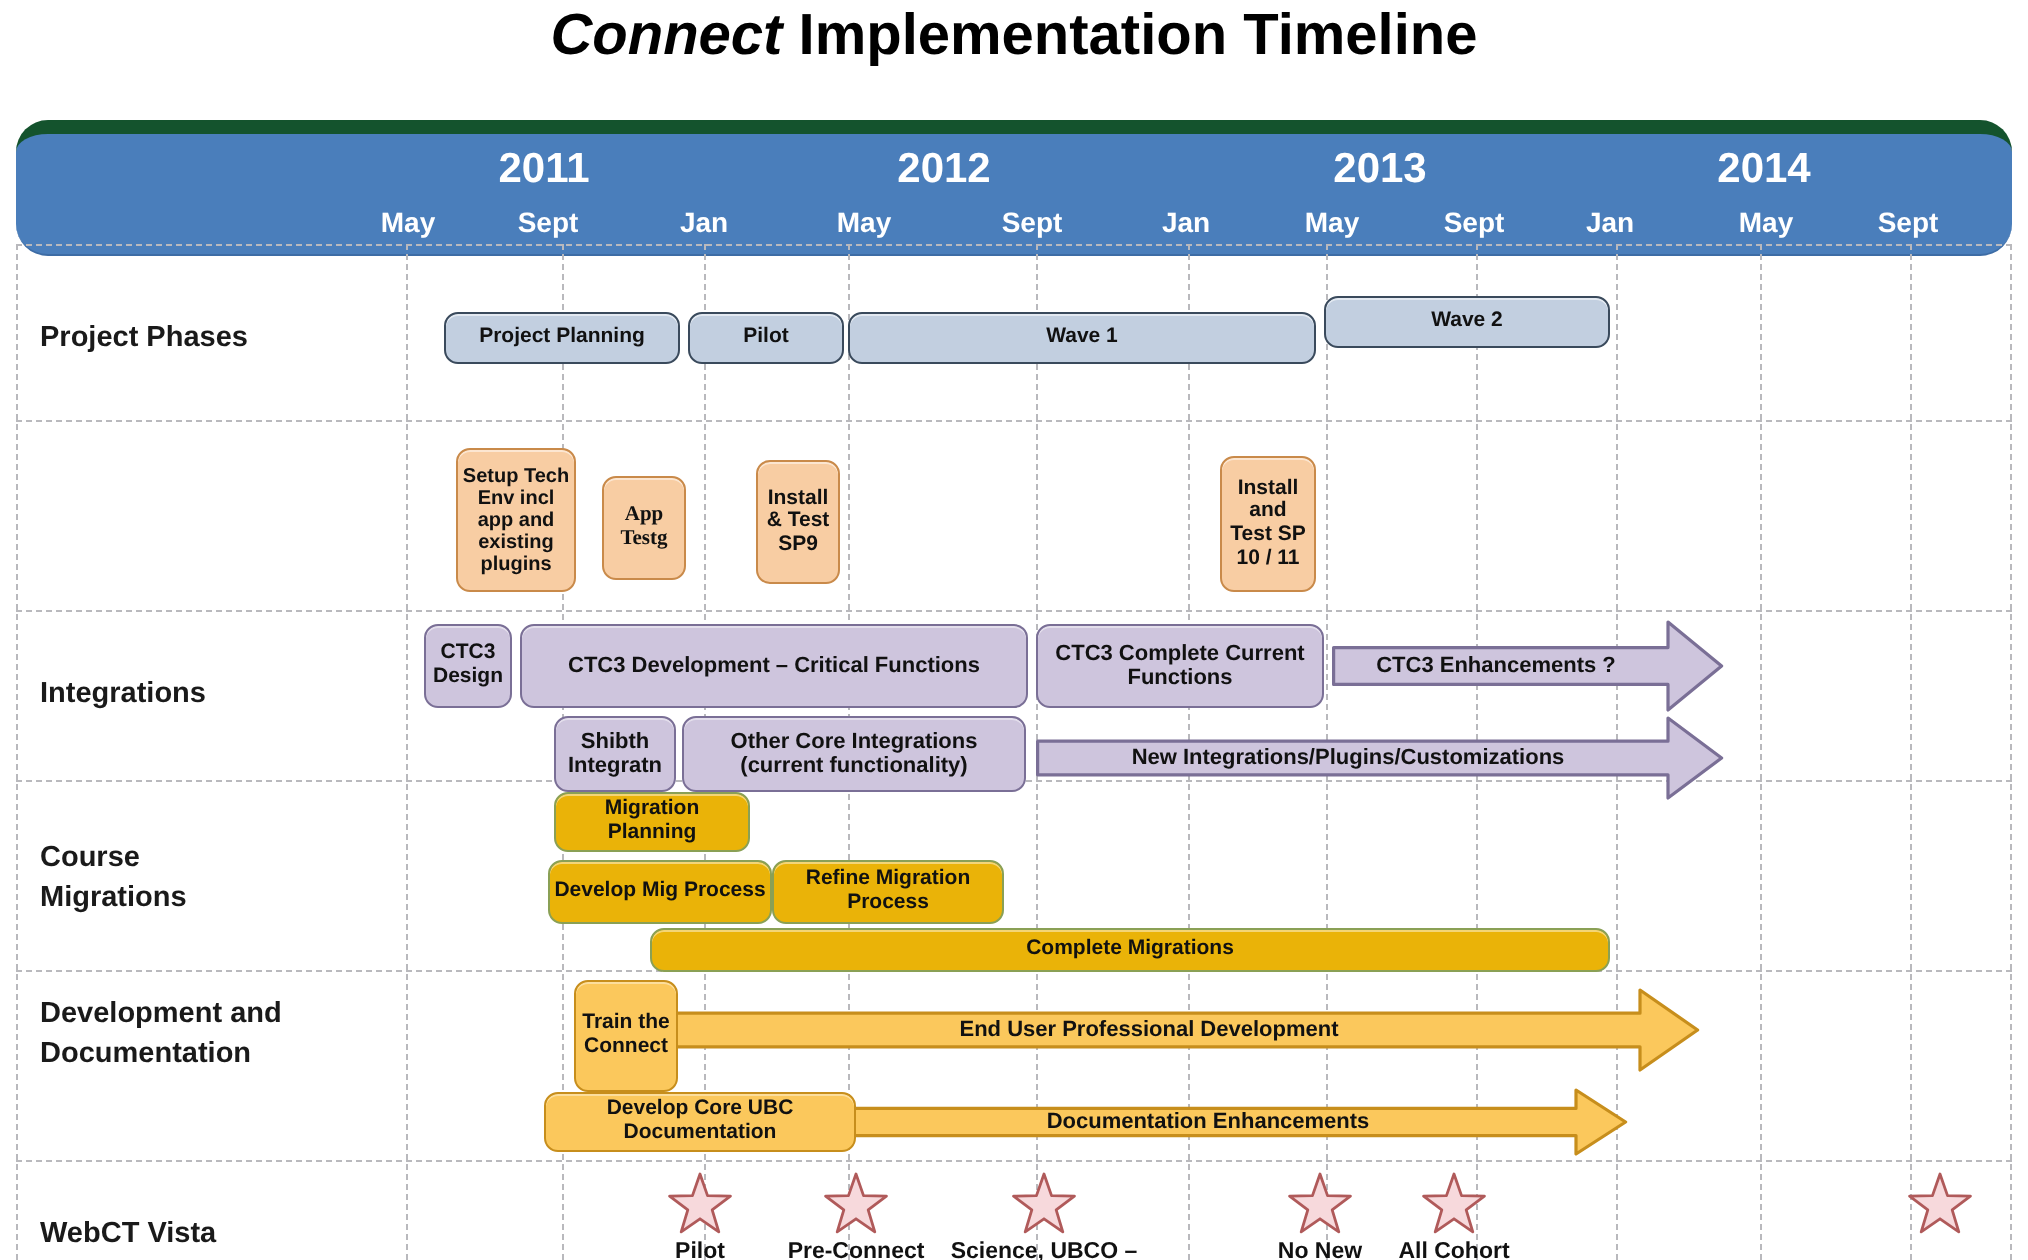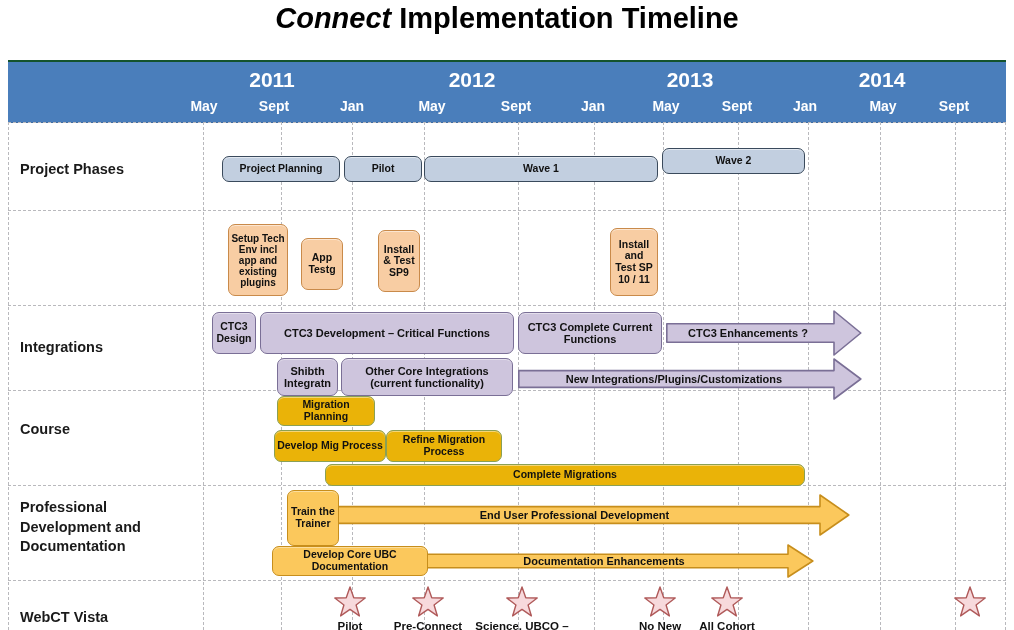--- a/index.html
+++ b/index.html
@@ -37,22 +37,23 @@
   }
 
   
   .header-band {
     position: absolute;
     left: 8px;
     top: 60px;
     width: 998px;
     height: 60px;
     background: #4a7ebb;
-    border-top: 2px solid #14532d;
+    border-top: 7px solid #14532d;
     border-bottom: 1px solid #3d6ca5;
+    border-radius: 16px;
   }
   .year-label {
     position: absolute;
     color: #ffffff;
     font-size: 21px;
     font-weight: bold;
     text-align: center;
     transform: translateX(-50%);
     white-space: nowrap;
   }
@@ -234,37 +235,37 @@
     </div>
 
   <div class="row-label" style="top:160px">
       <span style="display:block">Project Phases</span>
     </div>
   <div class="row-label" style="top:338px">
       <span style="display:block">Integrations</span>
     </div>
   <div class="row-label" style="top:420px">
       <span style="display:block">Course</span>
+      <span style="display:block">Migrations</span>
     </div>
   <div class="row-label" style="top:498px">
-      <span style="display:block">Professional</span>
       <span style="display:block">Development and</span>
       <span style="display:block">Documentation</span>
     </div>
   <div class="row-label" style="top:608px">
       <span style="display:block">WebCT Vista</span>
     </div>
 
   <div id="shapes">
       <div class="bar bar-blue" style="left: 222px; top: 156px; width: 118px; height: 26px; font-size: 10.5px;">Project Planning</div>
       <div class="bar bar-blue" style="left: 344px; top: 156px; width: 78px; height: 26px; font-size: 10.5px;">Pilot</div>
       <div class="bar bar-blue" style="left: 424px; top: 156px; width: 234px; height: 26px; font-size: 10.5px;">Wave 1</div>
       <div class="bar bar-blue" style="left: 662px; top: 148px; width: 143px; height: 26px; font-size: 10.5px;">Wave 2</div>
       <div class="bar bar-orange" style="left: 228px; top: 224px; width: 60px; height: 72px; font-size: 10px;">Setup Tech Env incl app and existing plugins</div>
-      <div class="bar bar-orange" style="left: 301px; top: 238px; width: 42px; height: 52px; font-size: 10.5px;">App Testg</div>
+      <div class="bar bar-orange" style="left: 301px; top: 238px; width: 42px; height: 52px; font-size: 10.5px; font-family: Liberation Serif, serif;">App Testg</div>
       <div class="bar bar-orange" style="left: 378px; top: 230px; width: 42px; height: 62px; font-size: 10.5px;">Install &amp; Test SP9</div>
       <div class="bar bar-orange" style="left: 610px; top: 228px; width: 48px; height: 68px; font-size: 10.5px;">Install and Test SP 10 / 11</div>
       <div class="bar bar-purple" style="left: 212px; top: 312px; width: 44px; height: 42px; font-size: 10.5px;">CTC3 Design</div>
       <div class="bar bar-purple" style="left: 260px; top: 312px; width: 254px; height: 42px; font-size: 11px;">CTC3 Development – Critical Functions</div>
       <div class="bar bar-purple" style="left: 518px; top: 312px; width: 144px; height: 42px; font-size: 11px;">CTC3 Complete Current Functions</div>
       <div class="bar bar-purple" style="left: 277px; top: 358px; width: 61px; height: 38px; font-size: 11px;">Shibth Integratn</div>
       <div class="bar bar-purple" style="left: 341px; top: 358px; width: 172px; height: 38px; font-size: 11px;">Other Core Integrations (current functionality)</div>
       <div class="arrow" style="left: 666px; top: 310px; width: 196px; height: 46px;">
         <svg viewBox="0 0 196 46" preserveAspectRatio="none">
           <polygon points="0.8,13.8 168.0,13.8 168.0,1.0 194.8,23.0 168.0,45.0 168.0,32.2 0.8,32.2" fill="#cec5dd" stroke="#7a6f96" stroke-width="1.6" stroke-linejoin="round"></polygon>
@@ -286,21 +287,21 @@
           <polygon points="0.8,12.6 487.0,12.6 487.0,1.0 515.8,21.0 487.0,41.0 487.0,29.4 0.8,29.4" fill="#fbc85c" stroke="#c78e1c" stroke-width="1.6" stroke-linejoin="round"></polygon>
         </svg>
         <div class="arrow-text" style="font-size: 11px; right: 34px;">End User Professional Development</div>
       </div>
       <div class="arrow" style="left: 424px; top: 544px; width: 390px; height: 34px;">
         <svg viewBox="0 0 390 34" preserveAspectRatio="none">
           <polygon points="0.8,10.2 364.0,10.2 364.0,1.0 388.8,17.0 364.0,33.0 364.0,23.8 0.8,23.8" fill="#fbc85c" stroke="#c78e1c" stroke-width="1.6" stroke-linejoin="round"></polygon>
         </svg>
         <div class="arrow-text" style="font-size: 11px; right: 30px;">Documentation Enhancements</div>
       </div>
-      <div class="bar bar-yellow" style="left: 287px; top: 490px; width: 52px; height: 56px; font-size: 10.5px;">Train the Trainer</div>
+      <div class="bar bar-yellow" style="left: 287px; top: 490px; width: 52px; height: 56px; font-size: 10.5px;">Train the Connect</div>
       <div class="bar bar-yellow" style="left: 272px; top: 546px; width: 156px; height: 30px; font-size: 10.5px;">Develop Core UBC Documentation</div>
       <div class="star" style="left: 350px; top: 586px;">
         <svg width="34" height="34" viewBox="0 0 34 34">
           <polygon points="17.00,1.00 20.76,11.82 32.22,12.06 23.09,18.98 26.40,29.94 17.00,23.40 7.60,29.94 10.91,18.98 1.78,12.06 13.24,11.82" fill="#f7d9dc" stroke="#b05a5a" stroke-width="1.4" stroke-linejoin="round"></polygon>
         </svg>
       </div>
       <div class="star-caption" style="left: 350px; top: 620px; width: 110px; margin-left: 0px;">Pilot</div>
       <div class="star" style="left: 428px; top: 586px;">
         <svg width="34" height="34" viewBox="0 0 34 34">
           <polygon points="17.00,1.00 20.76,11.82 32.22,12.06 23.09,18.98 26.40,29.94 17.00,23.40 7.60,29.94 10.91,18.98 1.78,12.06 13.24,11.82" fill="#f7d9dc" stroke="#b05a5a" stroke-width="1.4" stroke-linejoin="round"></polygon>

